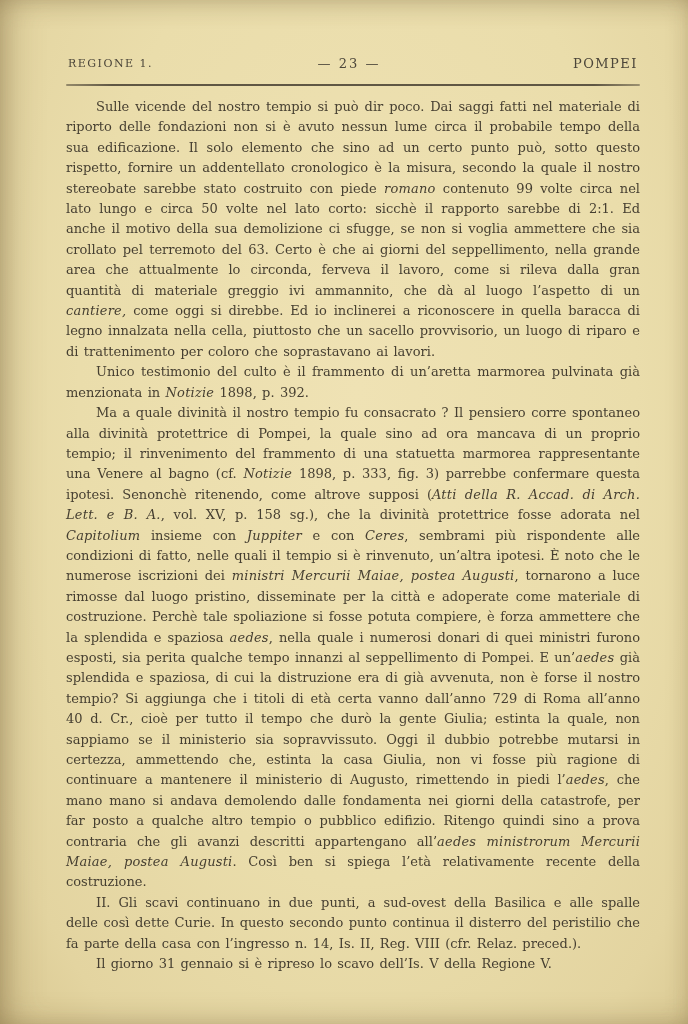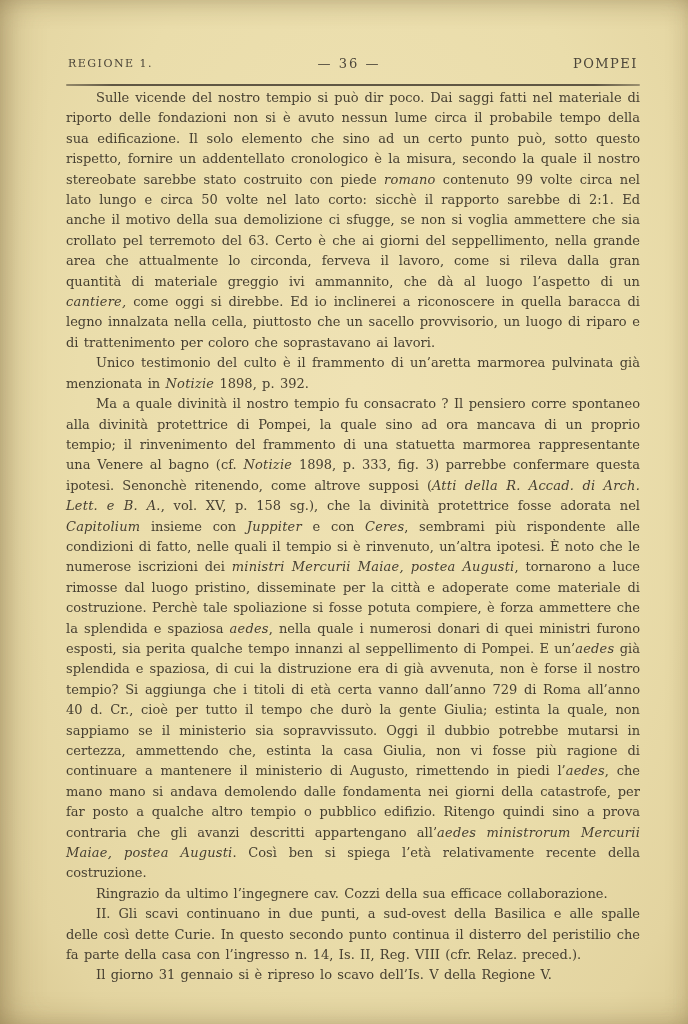--- a/index.html
+++ b/index.html
@@ -50,21 +50,21 @@
   }
   .header-rule {
     margin-top: 13px;
     height: 2px;
     background: linear-gradient(to right,
       rgba(80,72,56,0.55) 0%, rgba(80,72,56,0.9) 8%,
       rgba(80,72,56,0.9) 92%, rgba(80,72,56,0.5) 100%);
     border-radius: 1px;
   }
   .text-body {
-    margin-top: 2px;
+    margin-top: 11px;
     text-align: justify;
     font-size: 13px;
     line-height: 20.4px;
     color: #463f31;
     text-rendering: optimizeLegibility;
   }
   .text-body p {
     margin: 0;
     text-indent: 30px;
     word-spacing: 1.2px;
@@ -73,26 +73,25 @@
     font-style: italic;
     letter-spacing: 0.2px;
   }
 </style>
 </head>
 <body>
 
 <div class="page">
   <div class="running-header">
     <span>REGIONE 1.</span>
-    <span class="centerfolio">— 36 —</span>
+    <span class="centerfolio">— 23 —</span>
     <span class="rightfolio">POMPEI</span>
   </div>
   <div class="header-rule"></div>
   <div class="text-body">
       <p><span>Sulle vicende del nostro tempio si può dir poco. Dai saggi fatti nel materiale di riporto delle fondazioni non si è avuto nessun lume circa il probabile tempo della sua edificazione. Il solo elemento che sino ad un certo punto può, sotto questo rispetto, fornire un addentellato cronologico è la misura, secondo la quale il nostro stereobate sarebbe stato costruito con piede </span><em>romano</em><span> contenuto 99 volte circa nel lato lungo e circa 50 volte nel lato corto: sicchè il rapporto sarebbe di 2:1. Ed anche il motivo della sua demolizione ci sfugge, se non si voglia ammettere che sia crollato pel terremoto del 63. Certo è che ai giorni del seppellimento, nella grande area che attualmente lo circonda, ferveva il lavoro, come si rileva dalla gran quantità di materiale greggio ivi ammannito, che dà al luogo l’aspetto di un </span><em>cantiere,</em><span> come oggi si direbbe. Ed io inclinerei a riconoscere in quella baracca di legno innalzata nella cella, piuttosto che un sacello provvisorio, un luogo di riparo e di trattenimento per coloro che soprastavano ai lavori.</span></p>
       <p><span>Unico testimonio del culto è il frammento di un’aretta marmorea pulvinata già menzionata in </span><em>Notizie</em><span> 1898, p. 392.</span></p>
       <p><span>Ma a quale divinità il nostro tempio fu consacrato ? Il pensiero corre spontaneo alla divinità protettrice di Pompei, la quale sino ad ora mancava di un proprio tempio; il rinvenimento del frammento di una statuetta marmorea rappresentante una Venere al bagno (cf. </span><em>Notizie</em><span> 1898, p. 333, fig. 3) parrebbe confermare questa ipotesi. Senonchè ritenendo, come altrove supposi (</span><em>Atti della R. Accad. di Arch. Lett. e B. A.</em><span>, vol. XV, p. 158 sg.), che la divinità protettrice fosse adorata nel </span><em>Capitolium</em><span> insieme con </span><em>Juppiter</em><span> e con </span><em>Ceres</em><span>, sembrami più rispondente alle condizioni di fatto, nelle quali il tempio si è rinvenuto, un’altra ipotesi. È noto che le numerose iscrizioni dei </span><em>ministri Mercurii Maiae, postea Augusti</em><span>, tornarono a luce rimosse dal luogo pristino, disseminate per la città e adoperate come materiale di costruzione. Perchè tale spoliazione si fosse potuta compiere, è forza ammettere che la splendida e spaziosa </span><em>aedes</em><span>, nella quale i numerosi donari di quei ministri furono esposti, sia perita qualche tempo innanzi al seppellimento di Pompei. E un’</span><em>aedes</em><span> già splendida e spaziosa, di cui la distruzione era di già avvenuta, non è forse il nostro tempio? Si aggiunga che i titoli di età certa vanno dall’anno 729 di Roma all’anno 40 d. Cr., cioè per tutto il tempo che durò la gente Giulia; estinta la quale, non sappiamo se il ministerio sia sopravvissuto. Oggi il dubbio potrebbe mutarsi in certezza, ammettendo che, estinta la casa Giulia, non vi fosse più ragione di continuare a mantenere il ministerio di Augusto, rimettendo in piedi l’</span><em>aedes</em><span>, che mano mano si andava demolendo dalle fondamenta nei giorni della catastrofe, per far posto a qualche altro tempio o pubblico edifizio. Ritengo quindi sino a prova contraria che gli avanzi descritti appartengano all’</span><em>aedes ministrorum Mercurii Maiae, postea Augusti</em><span>. Così ben si spiega l’età relativamente recente della costruzione.</span></p>
-      <p><span>Ringrazio da ultimo l’ingegnere cav. Cozzi della sua efficace collaborazione.</span></p>
       <p><span>II. Gli scavi continuano in due punti, a sud-ovest della Basilica e alle spalle delle così dette Curie. In questo secondo punto continua il disterro del peristilio che fa parte della casa con l’ingresso n. 14, Is. II, Reg. VIII (cfr. Relaz. preced.).</span></p>
       <p><span>Il giorno 31 gennaio si è ripreso lo scavo dell’Is. V della Regione V.</span></p>
     </div>
 </div>
 <div class="vignette"></div>
 
 </body></html>

